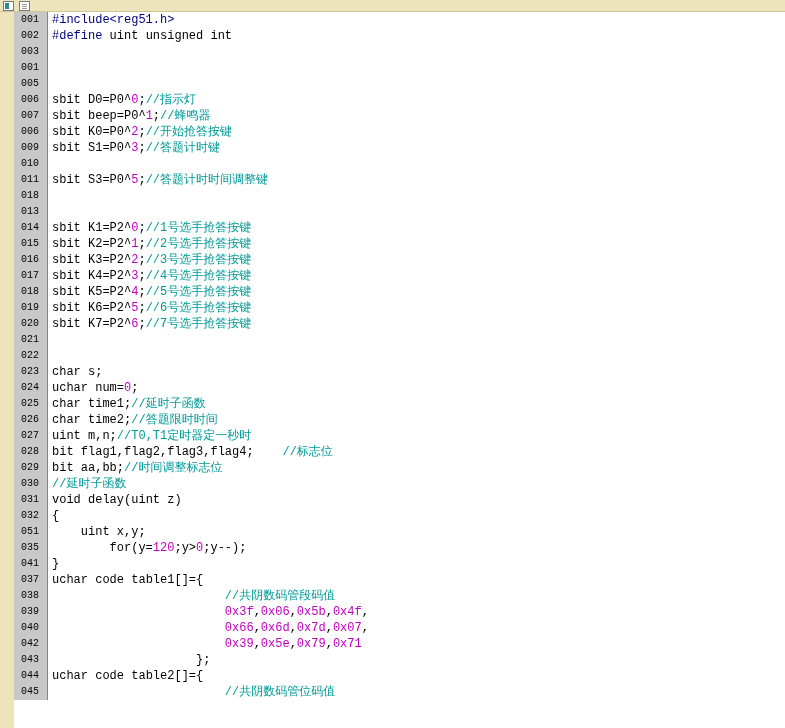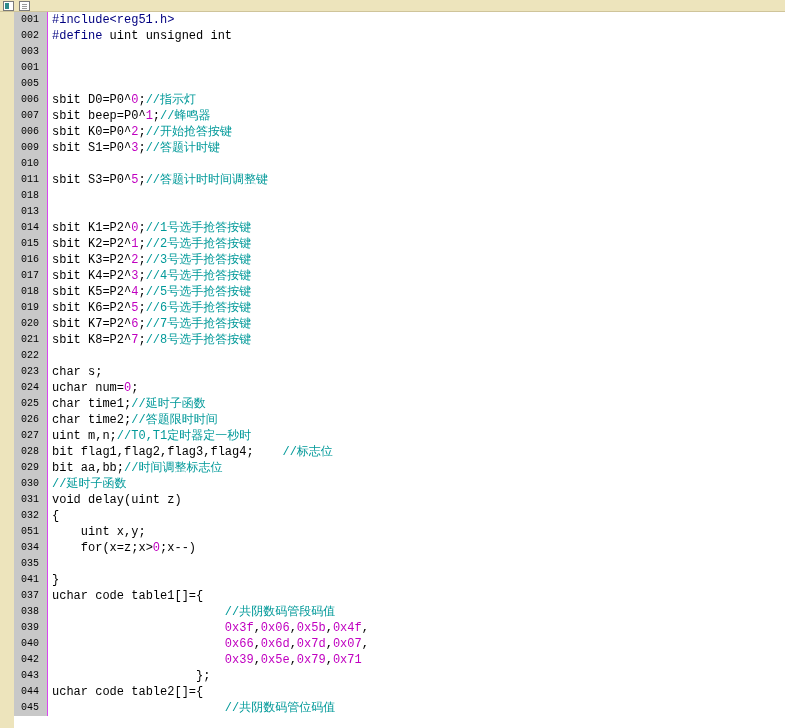--- a/index.html
+++ b/index.html
@@ -161,21 +161,20 @@
         <div class="row">
           <span class="gut">019</span>
           <span class="code"><span class="tok-k">sbit</span><span class="tok-p"> K6=P2^</span><span class="tok-n">5</span><span class="tok-p">;</span><span class="tok-c">//6号选手抢答按键</span></span>
         </div>
         <div class="row">
           <span class="gut">020</span>
           <span class="code"><span class="tok-k">sbit</span><span class="tok-p"> K7=P2^</span><span class="tok-n">6</span><span class="tok-p">;</span><span class="tok-c">//7号选手抢答按键</span></span>
         </div>
         <div class="row">
           <span class="gut">021</span>
-          <span class="code"><span class="tok-k">sbit</span><span class="tok-p"> K8=P2^</span><span class="tok-n">7</span><span class="tok-p">;</span><span class="tok-c">//8号选手抢答按键</span></span>
         </div>
         <div class="row">
           <span class="gut">022</span>
           <span class="code"></span>
         </div>
         <div class="row">
           <span class="gut">023</span>
           <span class="code"><span class="tok-k">char</span><span class="tok-p"> s;</span></span>
         </div>
         <div class="row">
@@ -212,25 +211,22 @@
         </div>
         <div class="row">
           <span class="gut">032</span>
           <span class="code"><span class="tok-p">{</span></span>
         </div>
         <div class="row">
           <span class="gut">051</span>
           <span class="code"><span class="tok-p">    </span><span class="tok-k">uint</span><span class="tok-p"> x,y;</span></span>
         </div>
         <div class="row">
-          <span class="gut">034</span>
-          <span class="code"><span class="tok-p">    </span><span class="tok-k">for</span><span class="tok-p">(x=z;x&gt;</span><span class="tok-n">0</span><span class="tok-p">;x--)</span></span>
-        </div>
-        <div class="row">
           <span class="gut">035</span>
+          <span class="code"><span class="tok-p">        </span><span class="tok-k">for</span><span class="tok-p">(y=</span><span class="tok-n">120</span><span class="tok-p">;y&gt;</span><span class="tok-n">0</span><span class="tok-p">;y--);</span></span>
         </div>
         <div class="row">
           <span class="gut">041</span>
           <span class="code"><span class="tok-p">}</span></span>
         </div>
         <div class="row">
           <span class="gut">037</span>
           <span class="code"><span class="tok-k">uchar</span><span class="tok-p"> </span><span class="tok-k">code</span><span class="tok-p"> table1[]={</span></span>
         </div>
         <div class="row">

